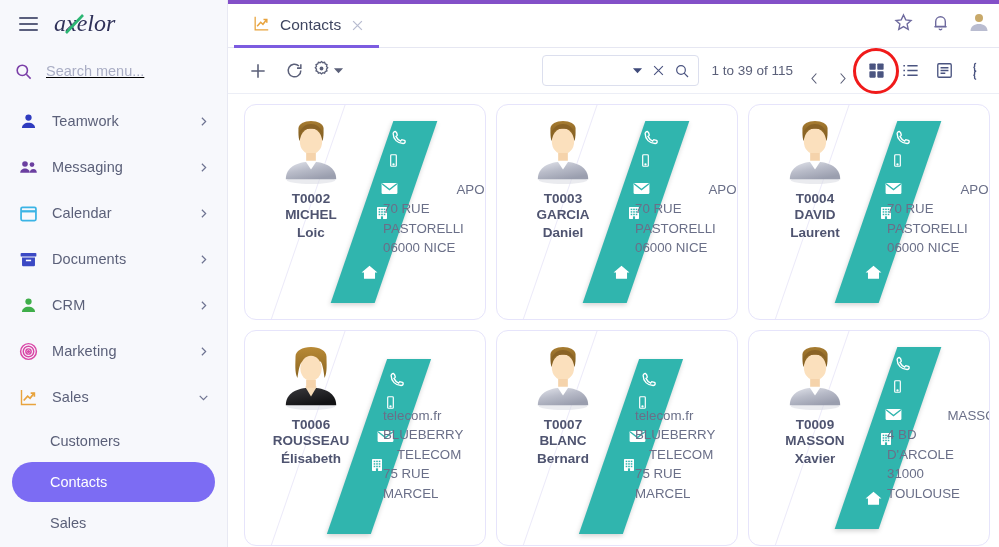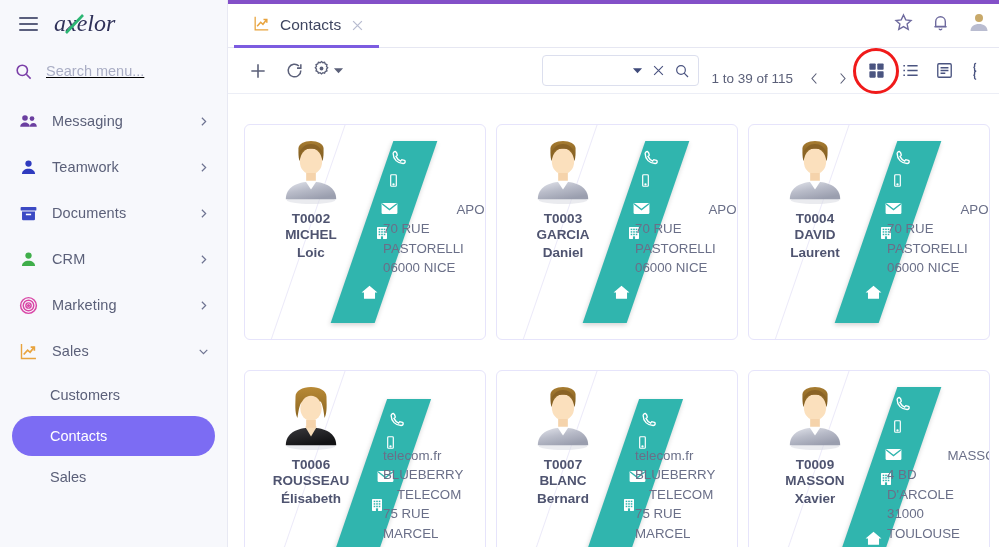--- a/index.html
+++ b/index.html
@@ -98,21 +98,21 @@
     border: 1px solid #dcdfee; border-radius: 4px; background: #fff;
     display: flex; align-items: center; justify-content: flex-end; gap: 8px;
     padding-right: 8px;
   }
   .search-box .sb-inp {
     flex: 1; border: none; outline: none; background: transparent; min-width: 0;
     font-family: "Liberation Sans", sans-serif; font-size: 13px; color: #4a4f6b; padding-left: 8px;
   }
   .sb-ico { color: #5c6285; display: flex; align-items: center; cursor: pointer; }
 
-  .pager { display: flex; align-items: center; margin-left: 12px; gap: 2px; margin-top: 15px; }
+  .pager { display: flex; align-items: flex-start; margin-left: 12px; gap: 2px; margin-top: 15px; }
   .pager-text { font-size: 13.5px; color: #5b6079; white-space: nowrap; margin-right: 6px; }
   .pg-btn { width: 26px; height: 30px; display: flex; align-items: center; justify-content: center;
             color: #5b6079; cursor: pointer; }
 
   .view-modes { display: flex; align-items: center; gap: 4px; margin-left: 6px; }
   .vm { width: 30px; height: 30px; display: flex; align-items: center; justify-content: center;
         color: #5b6486; cursor: pointer; position: relative; }
   .vm.highlight { }
   .vm.highlight:before {
     content: ""; position: absolute; left: 50%; top: 50%;
@@ -122,22 +122,22 @@
   }
 
   
   .cards {
     position: absolute; top: 94px; left: 0; right: 0; bottom: 0;
     padding: 10px 0 0 16px; overflow: hidden;
   }
   .cards-grid { display: flex; flex-wrap: wrap; gap: 10px; }
   .card {
     width: 242px; height: 216px; background: #fff;
-    border: 1px solid #e6e4fb; border-radius: 6px;
-    position: relative; overflow: hidden; flex: 0 0 242px; margin-top: 20px;
+    border: 1px solid #e6e4fb; border-radius: 12px;
+    position: relative; overflow: hidden; flex: 0 0 242px;
   }
   .card .diag-line {
     position: absolute; top: -10px; left: 103px; width: 1px; height: 250px;
     background: #eceaf9; transform: rotate(19deg); transform-origin: top center;
   }
   .band {
     position: absolute; top: 16px; left: 117px; width: 44px; height: 182px;
     background: #30b5ae; transform: skewX(-19deg);
     box-shadow: 0 2px 5px rgba(0,0,0,.18);
   }
@@ -196,50 +196,64 @@
             <path d="M15.5 15.5 L21 21"></path>
         </svg>
       </span>
       <input class="search-input" placeholder="Search menu..." style="">
     </div>
 
     <div class="menu">
 
       <div class="menu-item">
         <span class="mi-icon">
+          <svg width="21" height="21" viewBox="0 0 24 24" fill="#2f3bbf">
+            <circle cx="12" cy="7.5" r="3.6"></circle>
+            <path d="M4.5 19.5c0-4 3.4-6.2 7.5-6.2s7.5 2.2 7.5 6.2z"></path>
+          </svg>
+        </span>
+        <span class="mi-label">Teamwork</span>
+        <span class="chev">
+          <svg width="13" height="13" viewBox="0 0 24 24" fill="none" stroke="#6e7391" stroke-width="2.2">
+            <path d="M9 5 L16 12 L9 19"></path>
+            </svg>
+        </span>
+      </div>
+
+      <div class="menu-item">
+        <span class="mi-icon">
           <svg width="21" height="21" viewBox="0 0 24 24" fill="#6b3fa0">
             <circle cx="8" cy="8" r="3.2"></circle>
               <circle cx="16" cy="8.6" r="2.7"></circle>
             <path d="M2.5 18c0-3.2 2.6-5 5.5-5s5.5 1.8 5.5 5z"></path>
             <path d="M13.5 18c0-2.6 1.6-4.4 4.2-4.4 2.2 0 3.8 1.4 3.8 4.4z"></path>
           </svg>
         </span>
         <span class="mi-label">Messaging</span>
         <span class="chev">
           <svg width="13" height="13" viewBox="0 0 24 24" fill="none" stroke="#6e7391" stroke-width="2.2">
             <path d="M9 5 L16 12 L9 19"></path>
             </svg>
         </span>
       </div>
 
       <div class="menu-item">
         <span class="mi-icon">
-          <svg width="21" height="21" viewBox="0 0 24 24" fill="#2f3bbf">
-            <circle cx="12" cy="7.5" r="3.6"></circle>
-            <path d="M4.5 19.5c0-4 3.4-6.2 7.5-6.2s7.5 2.2 7.5 6.2z"></path>
-          </svg>
-        </span>
-        <span class="mi-label">Teamwork</span>
+          <svg width="21" height="21" viewBox="0 0 24 24" fill="none" stroke="#3bb4e5" stroke-width="2">
+            <rect x="3.5" y="5" width="17" height="15" rx="1.6"></rect>
+            <path d="M3.5 9.5 H20.5" stroke-width="2.6"></path>
+          </svg>
+        </span>
+        <span class="mi-label">Calendar</span>
         <span class="chev">
           <svg width="13" height="13" viewBox="0 0 24 24" fill="none" stroke="#6e7391" stroke-width="2.2">
             <path d="M9 5 L16 12 L9 19"></path>
             </svg>
         </span>
       </div>
-
 
       <div class="menu-item">
         <span class="mi-icon">
           <svg width="21" height="21" viewBox="0 0 24 24" fill="#3b49c4">
             <rect x="3" y="4.5" width="18" height="4.2" rx="1"></rect>
             <path d="M4.6 9.6 H19.4 V18.4 a1.4 1.4 0 0 1 -1.4 1.4 H6 a1.4 1.4 0 0 1 -1.4 -1.4 Z"></path>
             <rect x="9" y="12.2" width="6" height="1.8" fill="#ffffff"></rect>
           </svg>
         </span>
         <span class="mi-label">Documents</span>

